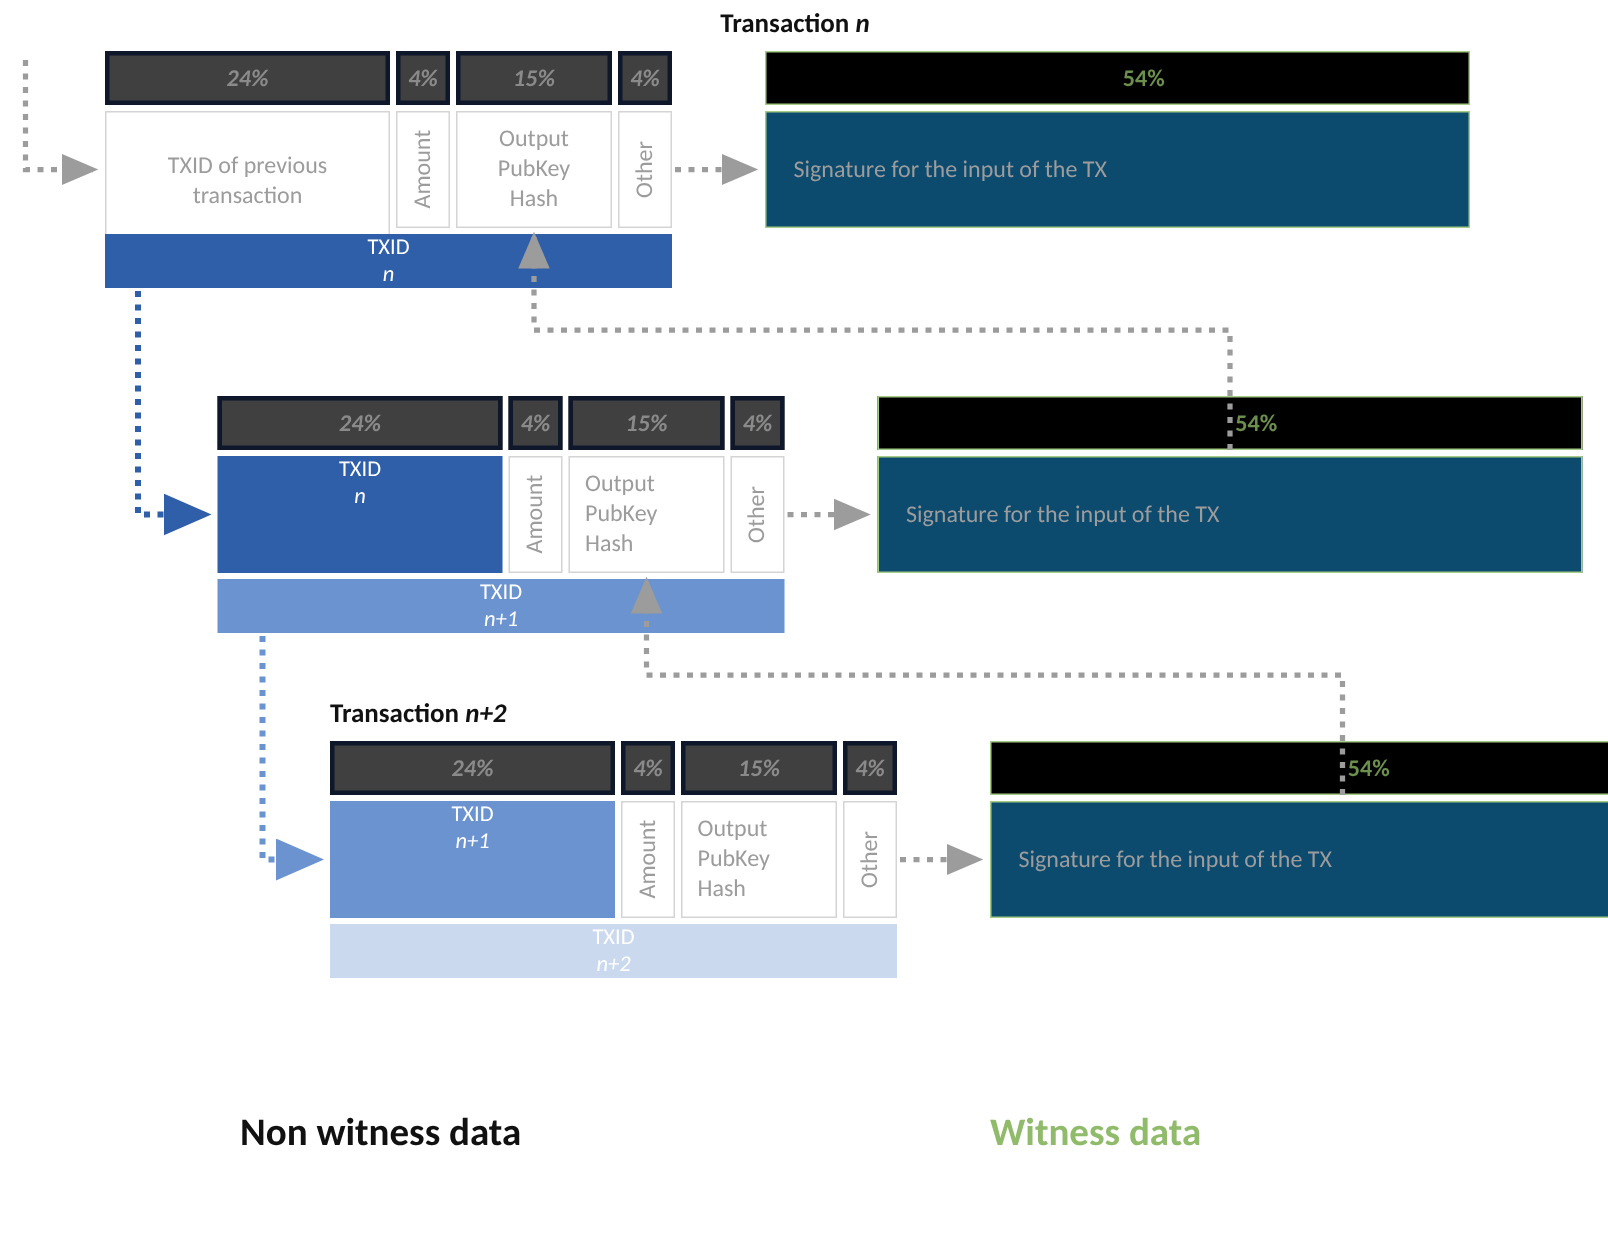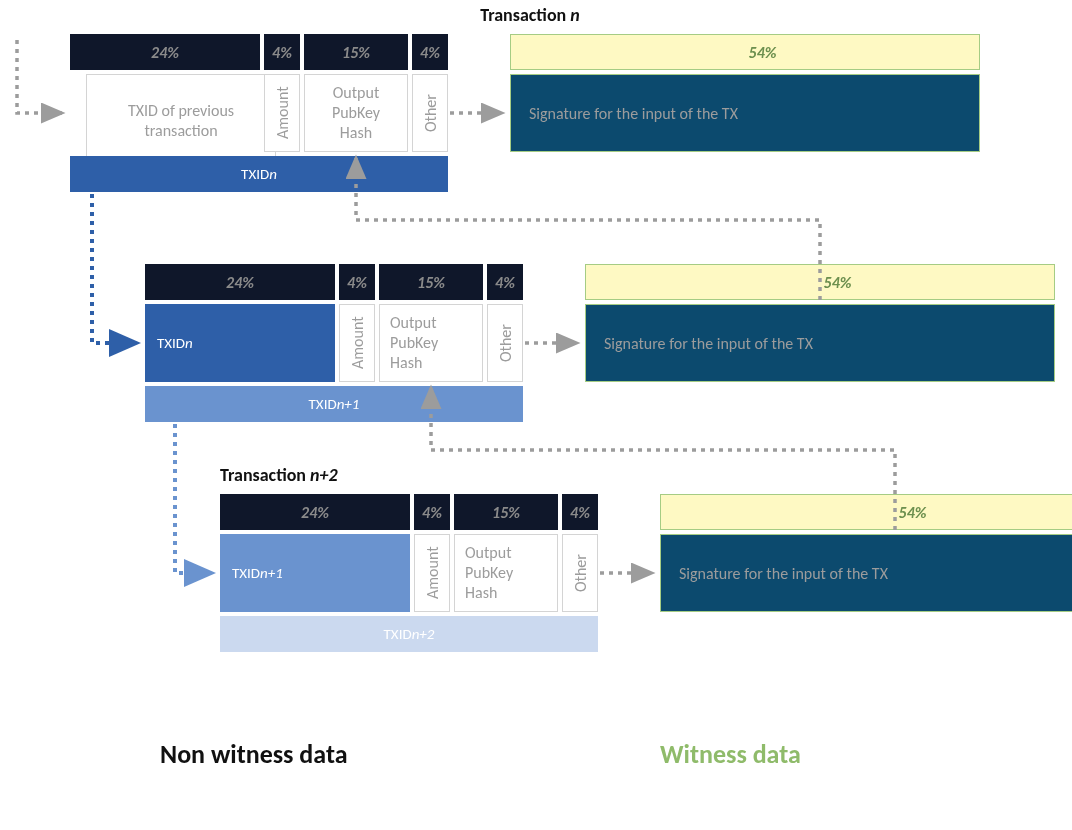--- a/index.html
+++ b/index.html
@@ -13,28 +13,28 @@
   }
   .canvas { position: absolute; inset: 0; }
 
   
   .tx { position: absolute; }
   .tx-title { font-size: 18px; font-weight: 700; color: #111; margin-bottom: 6px; }
   .tx-title .n { font-style: italic; }
 
   .row-top, .row-body, .row-result { position: absolute; }
 
-  .pct { background: #0f172a; border: 3px solid #0f172a; color: #8a8a8a; font-style: italic; font-weight: 600; display: flex; align-items: center; justify-content: center; }
-  .wit-pct { background: #fef9c3; border: 1px solid #a5cc84; color: #6c8f4e; font-style: italic; font-weight: 700; display:flex;align-items:center;justify-content:center;padding-left:35px; }
+  .pct { background: #404040; border: 3px solid #0f172a; color: #8a8a8a; font-style: italic; font-weight: 600; display: flex; align-items: center; justify-content: center; }
+  .wit-pct { background: #000000; border: 1px solid #a5cc84; color: #6c8f4e; font-weight: 700; display:flex;align-items:center;justify-content:center;padding-left:35px; }
 
   .body-box { border: 1px solid #d4d4d4; background:#fff; color:#9c9c9c; display:flex; align-items:center; padding:0 10px; }
   .body-box.vert { writing-mode: vertical-rl; transform: rotate(180deg); justify-content:center; padding:6px 0; }
   .wit-body { border: 1px solid #a5cc84; background:#0c4a6e; color:#9c9c9c; display:flex;align-items:center;padding:0 18px; }
 
-  .txid-bar { color:#fff; display:flex; align-items:center; justify-content:center; font-size:15px; }
+  .txid-bar { color:#fff; display:flex; align-items:center; justify-content:center; font-size:15px;flex-direction:column; }
   .txid-bar .n { font-style: italic; }
 
   
   svg { position:absolute; top:0; left:0; }
 
   .legend { position:absolute; font-size:26px; font-weight:800; }
 </style>
 </head>
 <body>
 
@@ -47,21 +47,21 @@
 
     <div class="row-top" style="left:0; top:30px;">
       <div class="pct" style="position:absolute;left:0;   top:0; width:190px; height:36px;">24%</div>
       <div class="pct" style="position:absolute;left:194px;top:0; width:36px;  height:36px;">4%</div>
       <div class="pct" style="position:absolute;left:234px;top:0; width:104px; height:36px;">15%</div>
       <div class="pct" style="position:absolute;left:342px;top:0; width:36px;  height:36px;">4%</div>
       <div class="wit-pct" style="position:absolute;left:440px;top:0; width:470px; height:36px;">54%</div>
     </div>
 
     <div class="row-body" style="left:0; top:70px;">
-      <div class="body-box" style="position:absolute;left:0;   top:0; width:190px; height:94px; line-height:1.25;margin-left:16px;">TXID of previous transaction</div>
+      <div class="body-box" style="position:absolute;left:0;   top:0; width:190px; height:94px; line-height:1.25;">TXID of previous transaction</div>
       <div class="body-box vert" style="position:absolute;left:194px;top:0; width:36px; height:78px;">Amount</div>
       <div class="body-box" style="position:absolute;left:234px;top:0; width:104px; height:78px; line-height:1.25;">Output PubKey Hash</div>
       <div class="body-box vert" style="position:absolute;left:342px;top:0; width:36px; height:78px;">Other</div>
       <div class="wit-body" style="position:absolute;left:440px;top:0; width:470px; height:78px;">Signature for the input of the TX</div>
     </div>
 
     <div class="txid-bar" style="position:absolute;left:0; top:152px; width:378px; height:36px; background:#2e5fa8;">
       <span>TXID </span>
         <span class="n">n</span>
     </div>

